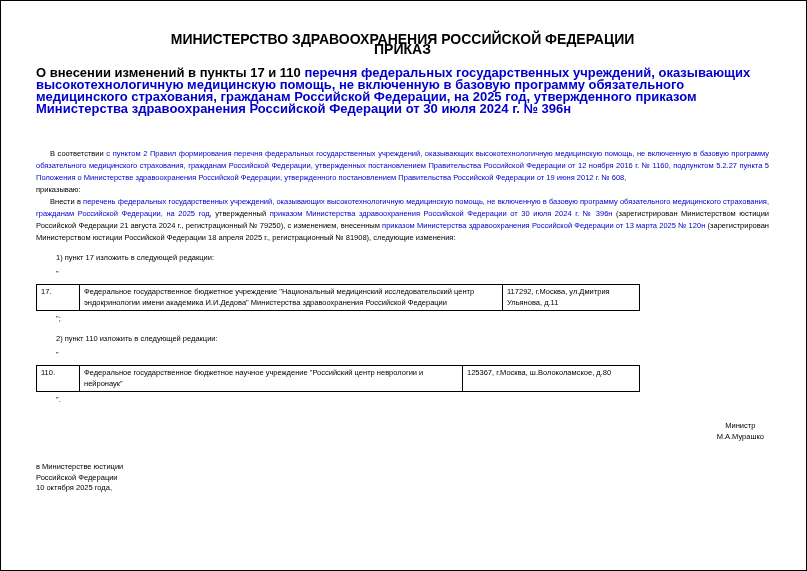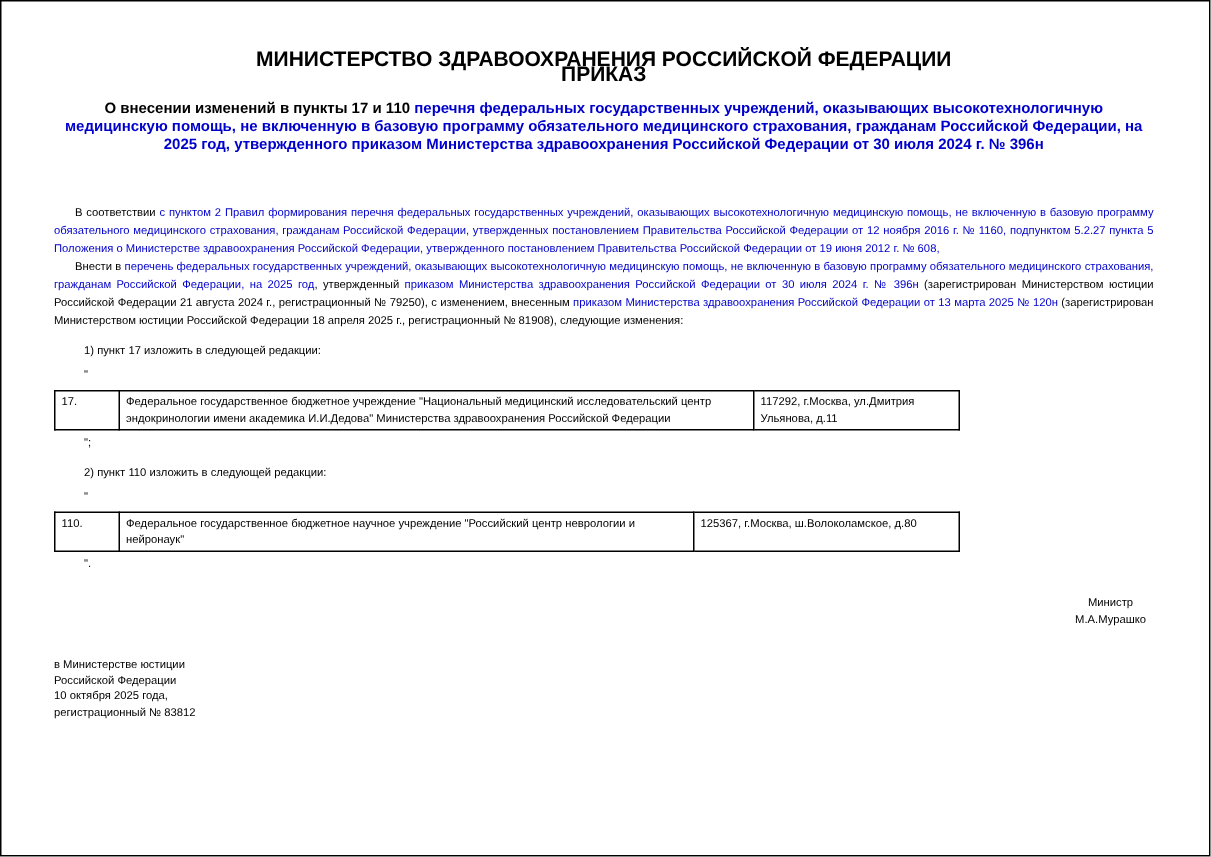--- a/index.html
+++ b/index.html
@@ -14,23 +14,23 @@
     font-family:"Liberation Sans","DejaVu Sans",sans-serif;
     font-size:7.5px;
     color:#000;
     overflow:hidden;
   }
   .center { text-align:center; }
   .hdr { font-weight:bold; font-size:14px; line-height:10px; margin:0; }
   .hdr-gap { }
   .title {
     margin:13px 0 0 0;
-    text-align:center;
+    text-align:left;
     font-weight:bold;
-    font-size:10px;
+    font-size:13px;
     line-height:12px;
   }
   .link { color:#0000cc; text-decoration:none; cursor:pointer; }
   .para {
     margin:0;
     text-align:justify;
     text-indent:14px;
     line-height:12px;
   }
   .preamble { margin-top:33px; }
@@ -65,20 +65,21 @@
 
 <div class="page">
 
   <div class="hdr center">МИНИСТЕРСТВО ЗДРАВООХРАНЕНИЯ РОССИЙСКОЙ ФЕДЕРАЦИИ</div>
   <div class="hdr center hdr-gap">ПРИКАЗ</div>
 
   <div class="title"><span>О внесении изменений в пункты 17 и 110 </span><span class="link">перечня федеральных государственных учреждений, оказывающих высокотехнологичную медицинскую помощь, не включенную в базовую программу обязательного медицинского страхования, гражданам Российской Федерации, на 2025 год, утвержденного приказом Министерства здравоохранения Российской Федерации от 30 июля 2024 г. № 396н</span></div>
 
   <p class="para preamble"><span>В соответствии </span><span class="link">с пунктом 2 Правил формирования перечня федеральных государственных учреждений, оказывающих высокотехнологичную медицинскую помощь, не включенную в базовую программу обязательного медицинского страхования, гражданам Российской Федерации, утвержденных постановлением Правительства Российской Федерации от 12 ноября 2016 г. № 1160, подпунктом 5.2.27 пункта 5 Положения о Министерстве здравоохранения Российской Федерации, утвержденного постановлением Правительства Российской Федерации от 19 июня 2012 г. № 608,</span></p>
 
+  <p class="orderword">приказываю:</p>
 
   <p class="para"><span>Внести в </span><span class="link">перечень федеральных государственных учреждений, оказывающих высокотехнологичную медицинскую помощь, не включенную в базовую программу обязательного медицинского страхования, гражданам Российской Федерации, на 2025 год</span><span>, утвержденный </span><span class="link">приказом Министерства здравоохранения Российской Федерации от 30 июля 2024 г. № 396н</span><span> (зарегистрирован Министерством юстиции Российской Федерации 21 августа 2024 г., регистрационный № 79250), с изменением, внесенным </span><span class="link">приказом Министерства здравоохранения Российской Федерации от 13 марта 2025 № 120н</span><span> (зарегистрирован Министерством юстиции Российской Федерации 18 апреля 2025 г., регистрационный № 81908), следующие изменения:</span></p>
 
   <p class="intro">1) пункт 17 изложить в следующей редакции:</p>
   <div class="qmark">"</div>
 
   <table class="amend t1">
     <tbody>
       <tr>
         <td class="c-num">17.</td>
@@ -105,16 +106,15 @@
 
   <div class="sign">
     <div>Министр</div>
     <div>М.А.Мурашко</div>
   </div>
 
   <div class="reg">
     <div>в Министерстве юстиции</div>
     <div>Российской Федерации</div>
     <div>10 октября 2025 года,</div>
-    <div>регистрационный № 83812</div>
   </div>
 
 </div>
 
 </body></html>

